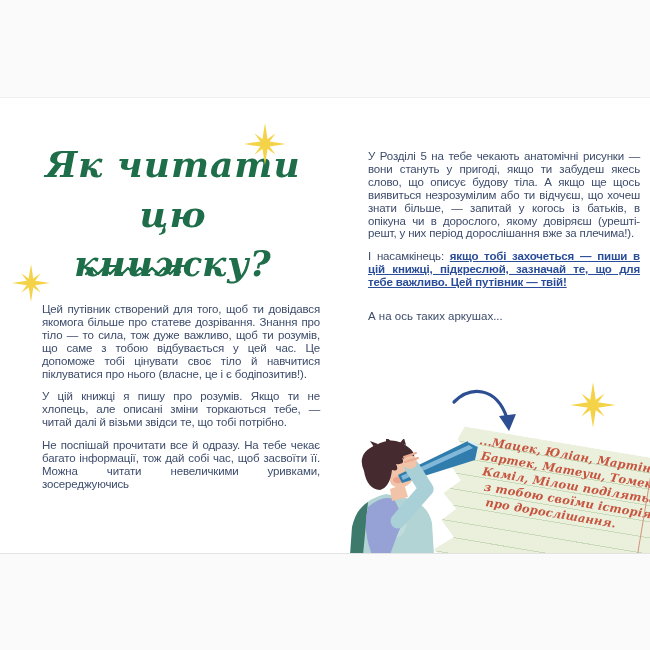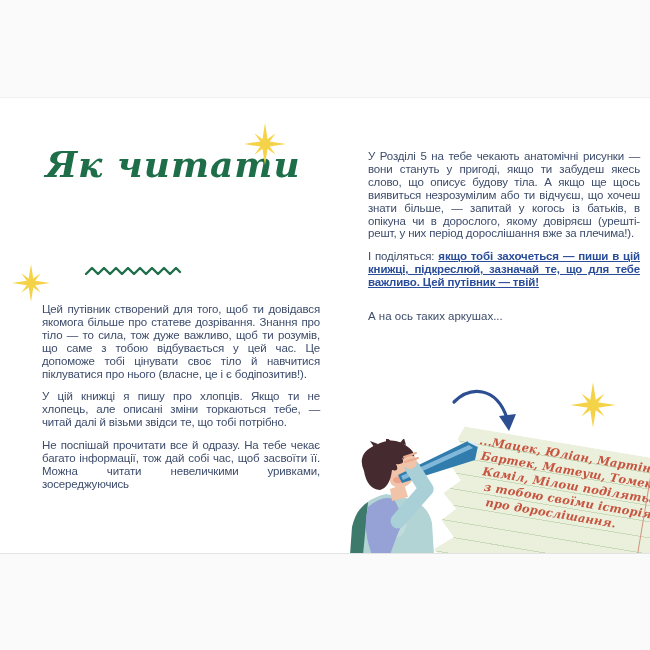--- a/index.html
+++ b/index.html
@@ -68,36 +68,37 @@
 </style>
 </head>
 <body>
 
 <div class="canvas">
   <div class="spread">
 
     <div class="lcol">
       <div class="book-title">
         <div>Як читати</div>
+        <div>цю книжку?</div>
       </div>
       <div class="squiggle">
         <svg viewBox="0 0 98 14">
           <polyline points="2,10 8,4 14,10 20,4 26,10 32,4 38,10 44,4 50,10 56,4 62,10 68,4 74,10 80,4 86,10 92,4 96,8" fill="none" stroke="#1e6e49" stroke-width="2.4" stroke-linecap="round" stroke-linejoin="round"></polyline>
         </svg>
       </div>
       <div class="lparas">
         <p class="body-text">Цей путівник створений для того, щоб ти довідався якомога більше про статеве дозрівання. Знання про тіло — то сила, тож дуже важливо, щоб ти розумів, що саме з тобою відбувається у цей час. Це допоможе тобі цінувати своє тіло й навчитися піклуватися про нього (власне, це і є бодіпозитив!).</p>
-        <p class="body-text">У цій книжці я пишу про хлопців. Якщо ти не хлопець, але описані зміни торкаються тебе, — читай далі й візьми звідси те, що тобі потрібно.</p>
+        <p class="body-text">У цій книжці я пишу про розумів. Якщо ти не хлопець, але описані зміни торкаються тебе, — читай далі й візьми звідси те, що тобі потрібно.</p>
         <p class="body-text">Не поспішай прочитати все й одразу. На тебе чекає багато інформації, тож дай собі час, щоб засвоїти її. Можна читати невеличкими уривками, зосереджуючись</p>
       </div>
     </div>
 
     <div class="rcol">
       <p class="body-text">У Розділі 5 на тебе чекають анатомічні рисунки — вони стануть у пригоді, якщо ти забудеш якесь слово, що описує будову тіла. А якщо ще щось виявиться незрозумілим або ти відчуєш, що хочеш знати більше, — запитай у когось із батьків, в опікуна чи в дорослого, якому довіряєш (урешті-решт, у них період дорослішання вже за плечима!).</p>
-      <p class="body-text"><span>І поділяться: </span><span class="bold-blue">якщо тобі захочеться — пиши в цій книжці, підкреслюй, зазначай те, що для тебе важливо. Цей путівник — твій!</span></p>
+      <p class="body-text"><span>І насамкінець: </span><span class="bold-blue">якщо тобі захочеться — пиши в цій книжці, підкреслюй, зазначай те, що для тебе важливо. Цей путівник — твій!</span></p>
       <div class="arrow-caption">А на ось таких аркушах...</div>
     </div>
 
     <div class="arrow-wrap">
       <svg viewBox="0 0 76 52">
         <path d="M4 18 C 20 2, 46 2, 57 34" fill="none" stroke="#2e4e93" stroke-width="3.2" stroke-linecap="round"></path>
         <path d="M49 32 L59 47 L66 30 Z" fill="#2e4e93"></path>
       </svg>
     </div>
 

